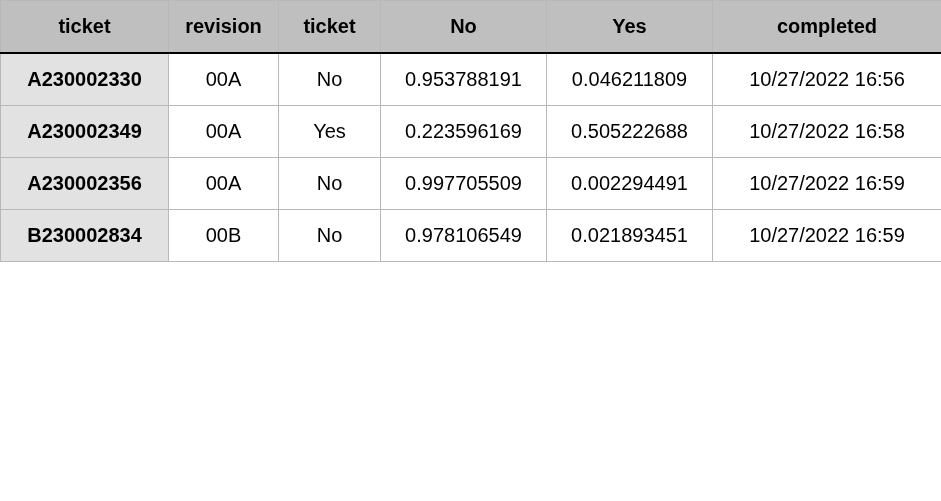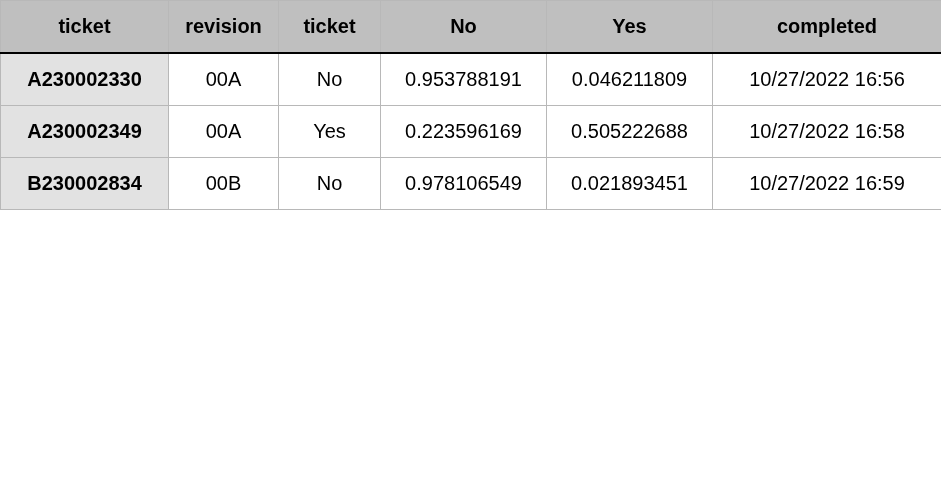--- a/index.html
+++ b/index.html
@@ -75,20 +75,28 @@
       </tr>
       <tr>
         <td>A230002349</td>
         <td>00A</td>
         <td>Yes</td>
         <td>0.223596169</td>
         <td>0.505222688</td>
         <td>10/27/2022 16:58</td>
       </tr>
       <tr>
+        <td>A230002356</td>
+        <td>00A</td>
+        <td>No</td>
+        <td>0.997705509</td>
+        <td>0.002294491</td>
+        <td>10/27/2022 16:59</td>
+      </tr>
+      <tr>
         <td>B230002834</td>
         <td>00B</td>
         <td>No</td>
         <td>0.978106549</td>
         <td>0.021893451</td>
         <td>10/27/2022 16:59</td>
       </tr>
     </tbody>
 </table>
 

